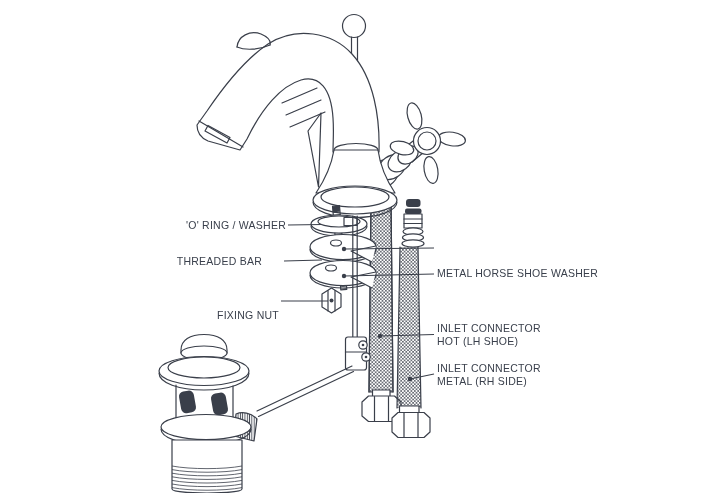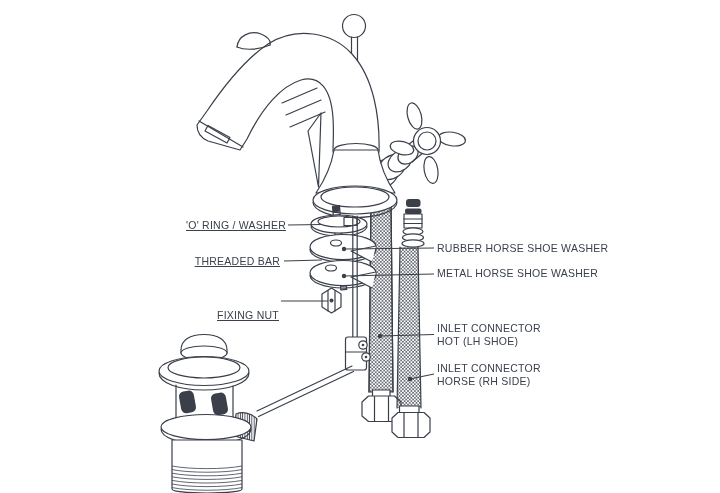--- a/index.html
+++ b/index.html
@@ -1,21 +1,21 @@
 <!DOCTYPE html>
 <html><head>
 <meta charset="utf-8">
 <style>
   html,body{margin:0;padding:0;background:#fff;}
   #stage{position:relative;width:720px;height:493px;background:#fff;overflow:hidden;
          font-family:"Liberation Sans",sans-serif;}
   #drawing{position:absolute;left:0;top:0;}
   .lbl{position:absolute;font-size:10.5px;color:#3a404c;letter-spacing:.25px;
        white-space:nowrap;line-height:13px;}
-  .lbl.r{text-align:right;text-decoration:underline;}
+  .lbl.r{text-align:right;}
   svg .ln{stroke:#3a3f4a;fill:none;stroke-width:1.2;stroke-linecap:round;stroke-linejoin:round;}
   svg .wh{stroke:#3a3f4a;fill:#ffffff;stroke-width:1.2;stroke-linecap:round;stroke-linejoin:round;}
   svg .dk{fill:#3a3f4a;stroke:none;}
   svg .thin{stroke:#3a3f4a;fill:none;stroke-width:.8;}
   svg .leader{stroke:#3a3f4a;fill:none;stroke-width:1.05;}
 </style>
 </head>
 <body>
 
 <div id="stage">
@@ -198,31 +198,30 @@
       <circle class="dk" cx="344" cy="276" r="2.2"></circle>
       <path class="leader" d="M380 336 L434 334.5"></path>
       <circle class="dk" cx="380" cy="336" r="2.2"></circle>
       <path class="leader" d="M410 379 L434 374"></path>
       <circle class="dk" cx="410" cy="379" r="2.2"></circle>
     </g>
   </svg>
 
   <div class="lbl r" style="right:434px;top:218.5px;">'O' RING / WASHER</div>
 
-  <div class="lbl r" style="right:440px;top:254.5px;">THREADED BAR</div>
+  <div class="lbl r" style="right:458px;top:254.5px;">THREADED BAR</div>
 
   <div class="lbl r" style="right:441px;top:309px;">FIXING NUT</div>
 
-  <div class="lbl" style="left:437px;top:241.5px;">RUBBER HORSE SHOE WASHER</div>
 
   <div class="lbl" style="left:437px;top:266.5px;">METAL HORSE SHOE WASHER</div>
 
   <div class="lbl" style="left:437px;top:322px;">
     <span style="display:block">INLET CONNECTOR</span>
     <span style="display:block">HOT (LH SHOE)</span>
   </div>
 
   <div class="lbl" style="left:437px;top:362px;">
     <span style="display:block">INLET CONNECTOR</span>
-    <span style="display:block">HORSE (RH SIDE)</span>
+    <span style="display:block">METAL (RH SIDE)</span>
   </div>
 
 </div>
 
 </body></html>

